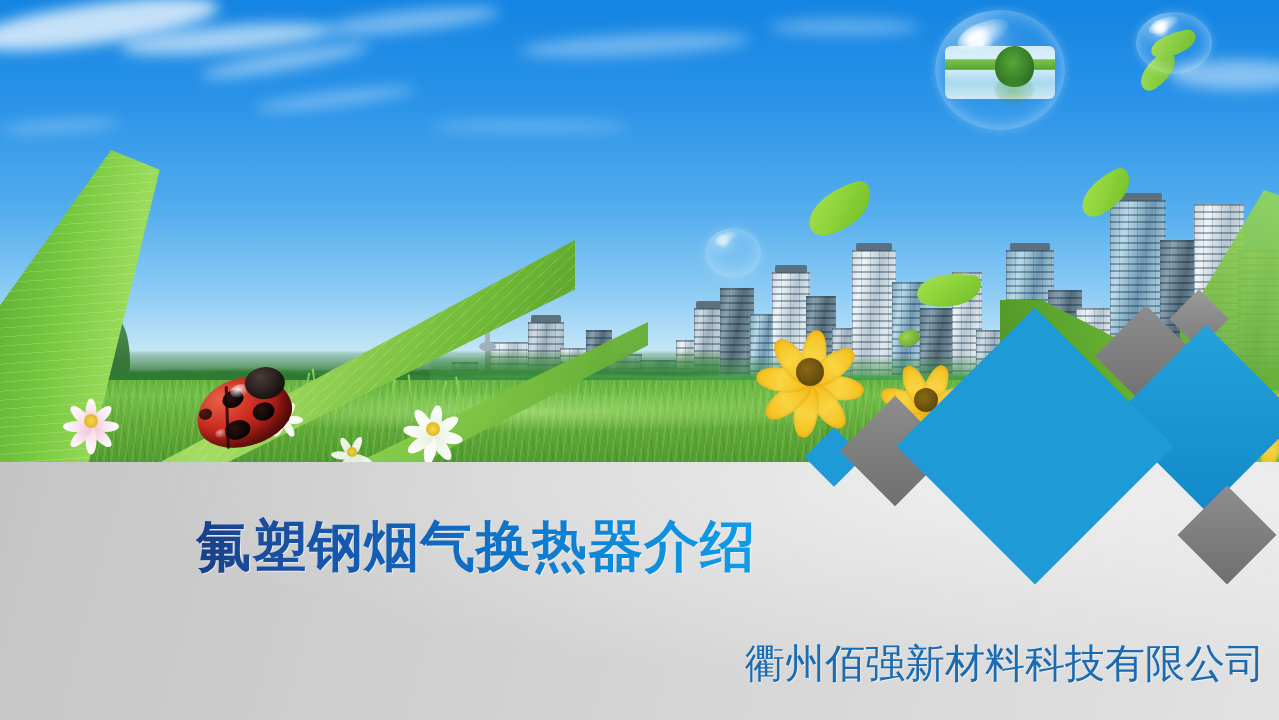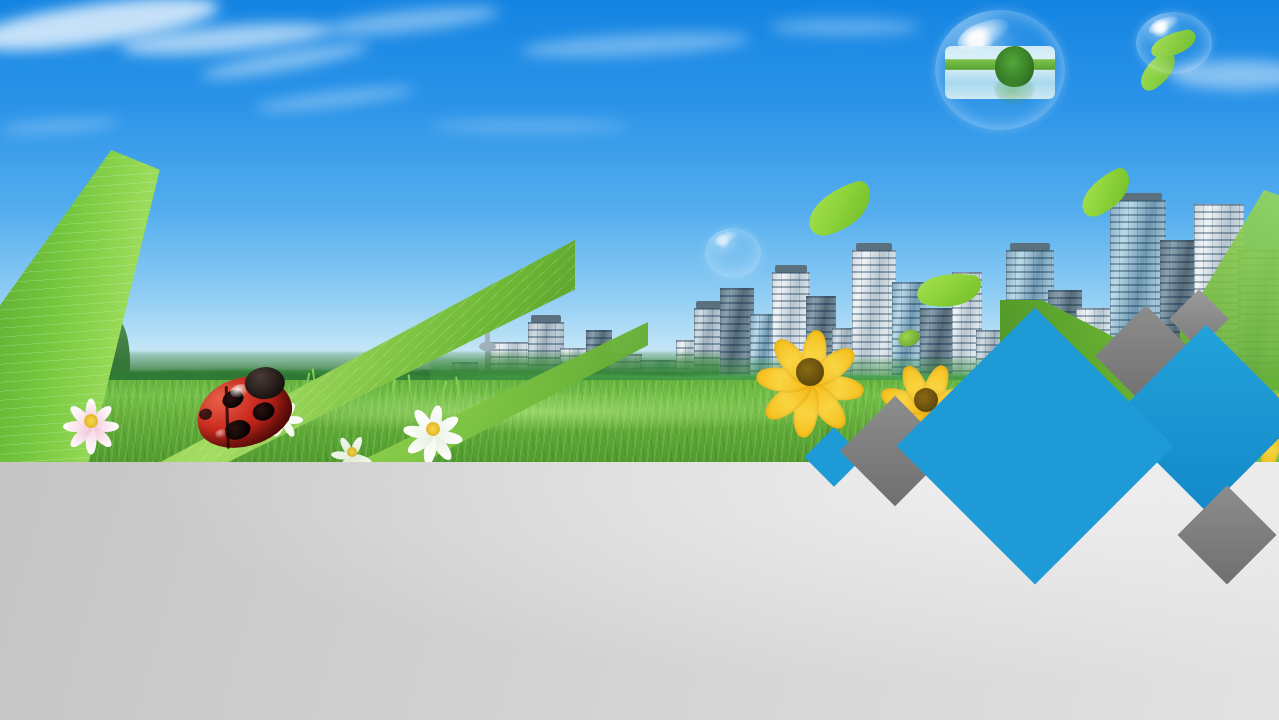--- a/index.html
+++ b/index.html
@@ -616,15 +616,17 @@
 
     <div class="dia blue" style="left:813px; top:436px; width:42px; height:42px;"></div>
 
     <div class="dia gray" style="left:856px; top:412px; width:78px; height:78px;"></div>
 
     <div class="dia blue" style="left:937px; top:348px; width:196px; height:196px;"></div>
 
     <div class="dia gray" style="left:1192px; top:500px; width:70px; height:70px;"></div>
   </div>
 
-
+  <div class="title">氟塑钢烟气换热器介绍</div>
+
+  <div class="subtitle">衢州佰强新材料科技有限公司</div>
 
 </div>
 
 </body></html>

